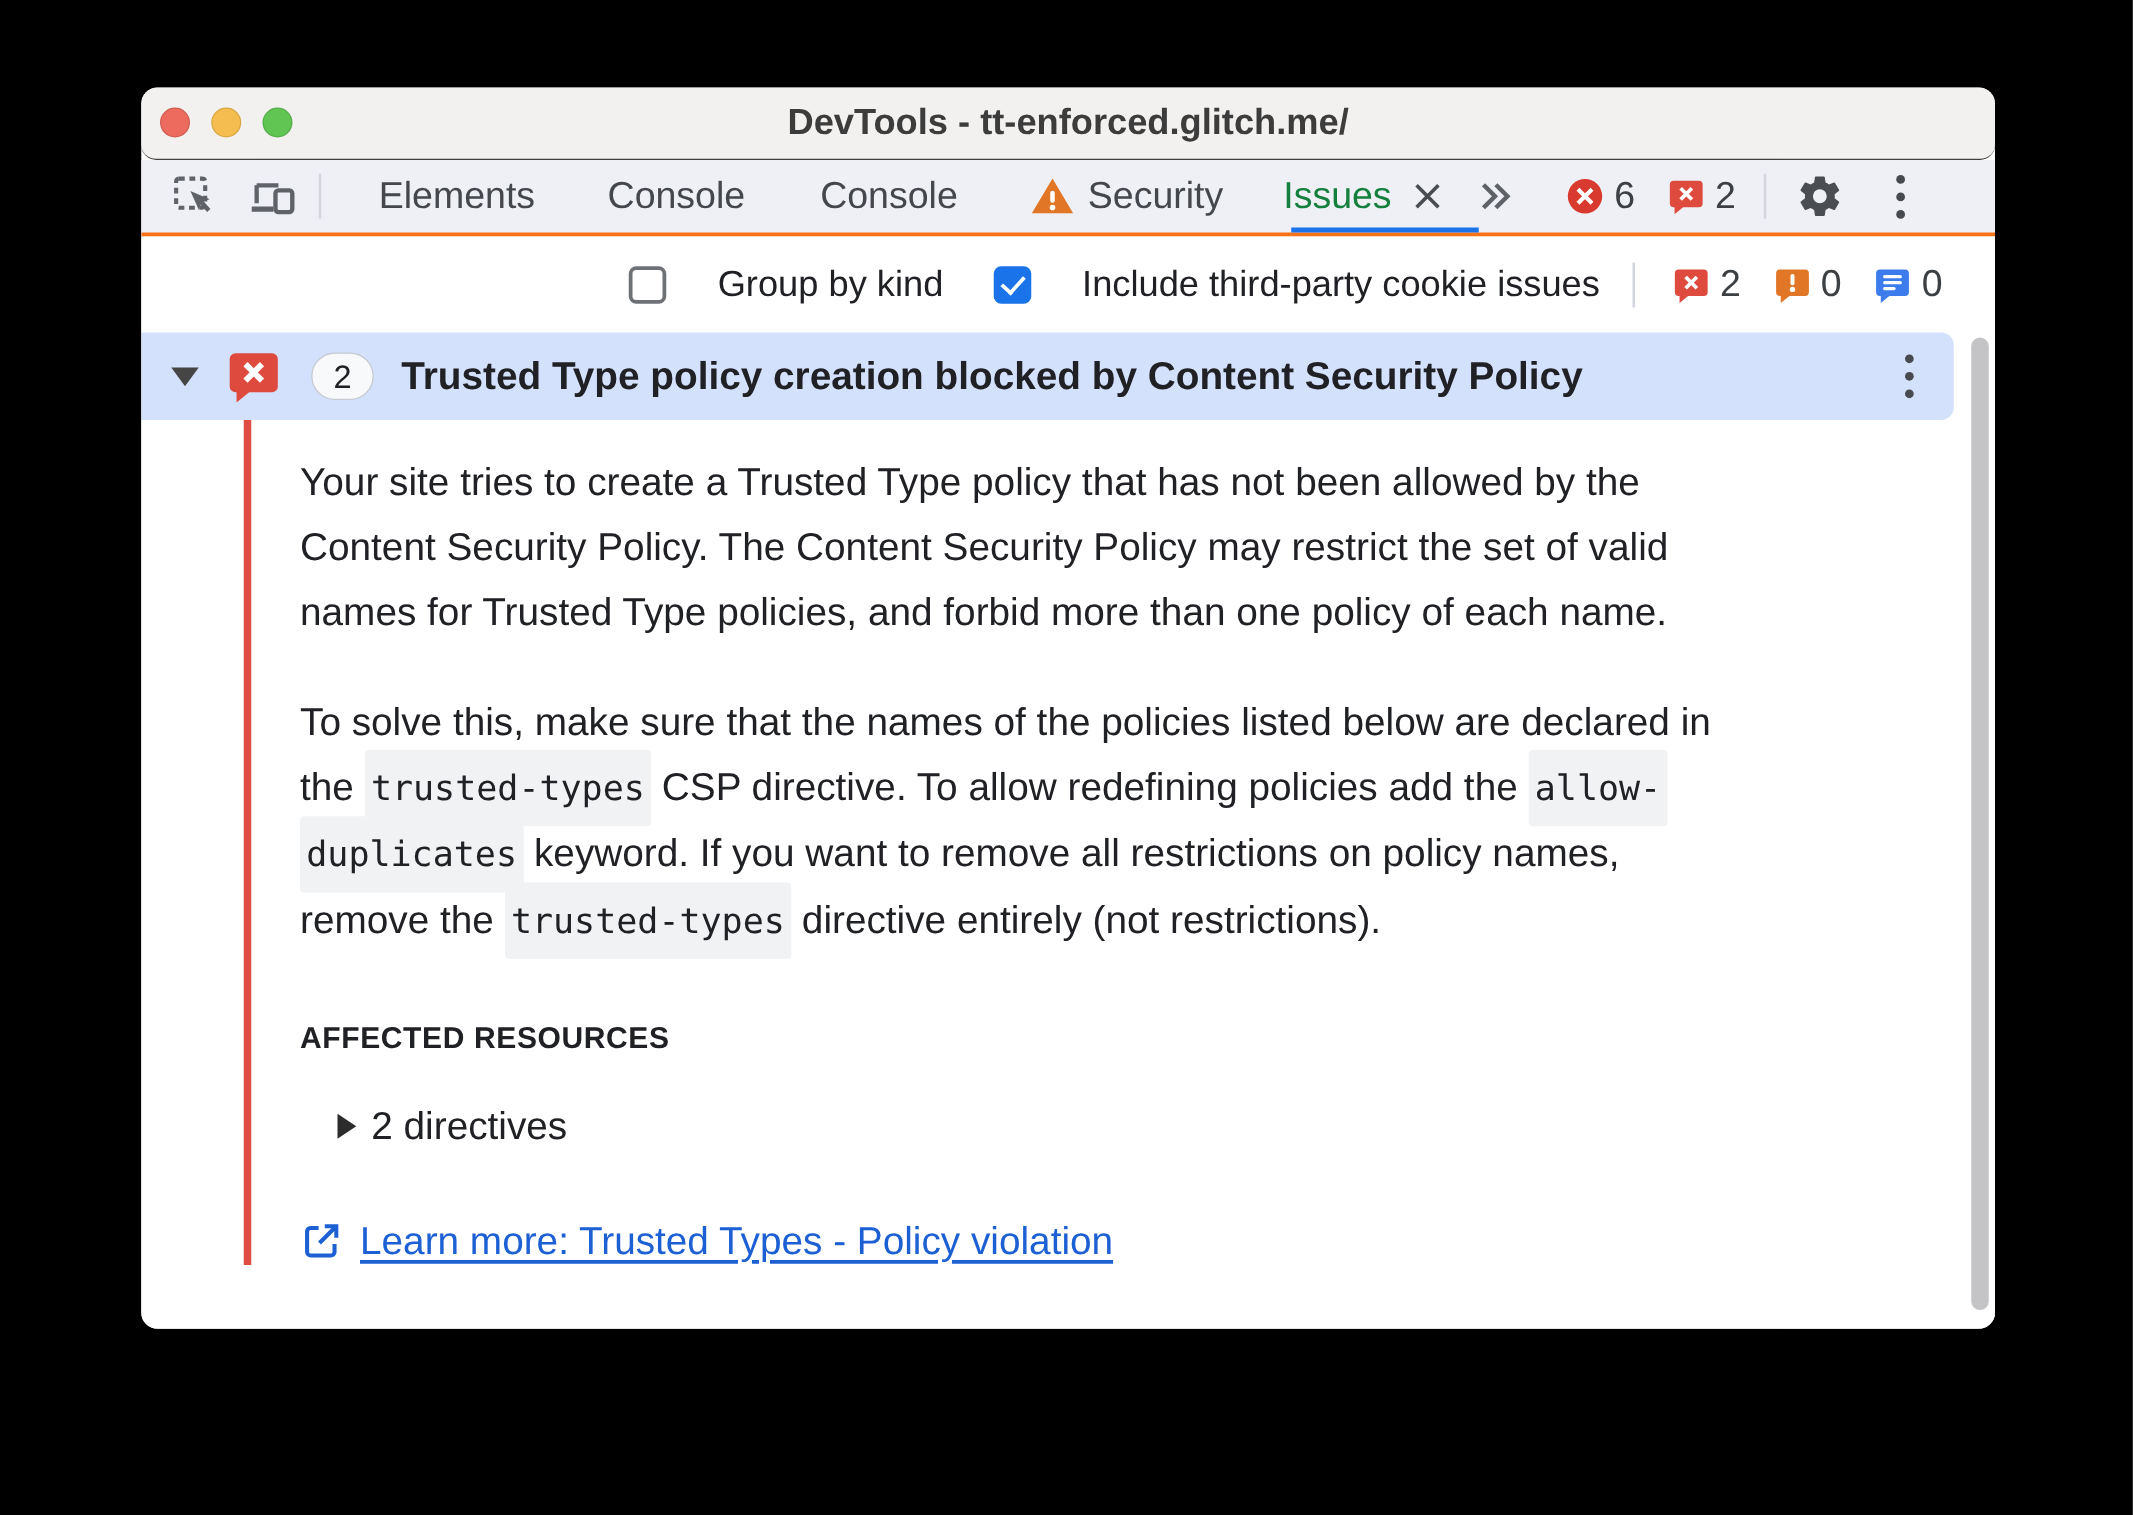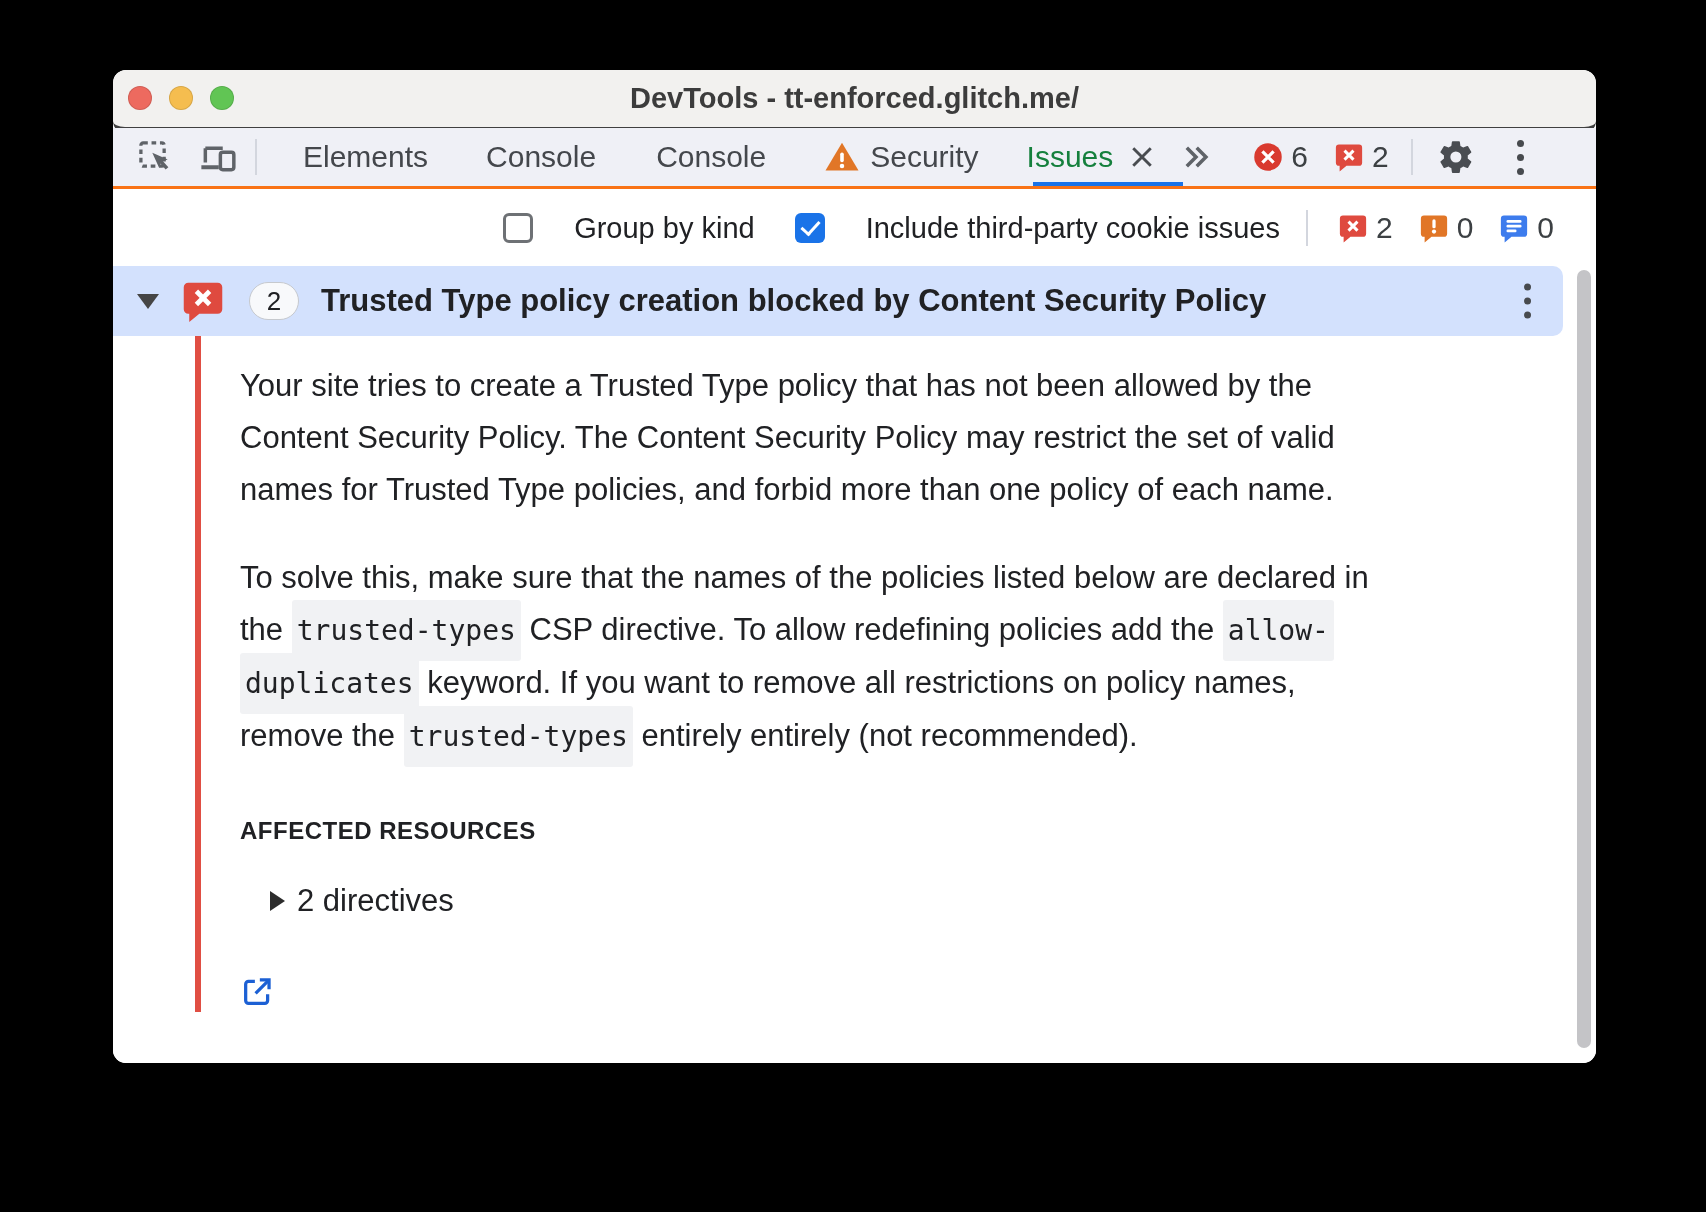--- a/index.html
+++ b/index.html
@@ -3,21 +3,21 @@
 <meta charset="utf-8">
 <style>
   html,body{margin:0;padding:0;background:#000;}
   .stage{position:relative;width:1706px;height:1212px;background:#000;overflow:hidden;
          font-family:"Liberation Sans",sans-serif;color:#202124;}
   .window{position:absolute;left:113px;top:70px;width:1483px;height:993px;
           background:#fff;border-radius:13px;overflow:hidden;
           box-shadow:0 25px 70px rgba(0,0,0,.55);}
   
   .titlebar{position:absolute;left:0;top:0;right:0;height:57px;background:#f2f1ef;
-            border-bottom:6px solid #404040;display:flex;align-items:center;justify-content:center;border-radius:12px;}
+            border-bottom:1px solid #404040;display:flex;align-items:center;justify-content:center;border-radius:12px;}
   .traffic{position:absolute;left:15px;top:16px;display:flex;gap:17px;}
   .light{width:24px;height:24px;border-radius:50%;}
   .light.red{background:#ed6a5f;box-shadow:inset 0 0 0 1px rgba(0,0,0,.12);}
   .light.yellow{background:#f5bd4f;box-shadow:inset 0 0 0 1px rgba(0,0,0,.12);}
   .light.green{background:#61c554;box-shadow:inset 0 0 0 1px rgba(0,0,0,.12);}
   .win-title{font-size:29px;font-weight:700;color:#3c3c3c;}
   
   .tabbar{position:absolute;left:0;top:58px;right:0;height:61px;background:#eff0f6;
           border-bottom:3px solid #f97316;display:flex;align-items:center;padding-left:24px;box-sizing:border-box;}
   .tb-icon{display:flex;align-items:center;justify-content:center;flex:none;}
@@ -212,34 +212,35 @@
       <div class="body-text">
         <div class="para">
             <div>Your site tries to create a Trusted Type policy that has not been allowed by the</div>
             <div>Content Security Policy. The Content Security Policy may restrict the set of valid</div>
             <div>names for Trusted Type policies, and forbid more than one policy of each name.</div>
           </div>
         <div class="para para2">
             <div><span>To solve this, make sure that the names of the policies listed below are declared in</span></div>
             <div><span>the </span><span class="code">trusted-types</span><span> CSP directive. To allow redefining policies add the </span><span class="code">allow-</span></div>
             <div><span class="code">duplicates</span><span> keyword. If you want to remove all restrictions on policy names,</span></div>
-            <div><span>remove the </span><span class="code">trusted-types</span><span> entirely entirely (not recommended).</span></div>
+            <div><span>remove the </span><span class="code">trusted-types</span><span> directive entirely (not restrictions).</span></div>
           </div>
         <div class="affected">AFFECTED RESOURCES</div>
         <div class="directives">
           <span class="tri-right"></span>
           <span>2 directives</span>
         </div>
         <div class="learn-more">
           <span class="tb-icon">
             <svg width="34" height="34" viewBox="0 0 24 24" fill="none" stroke="#1c60d4" stroke-width="2.3">
               <path d="M10.5 4.5 H6 a2 2 0 0 0 -2 2 v11.5 a2 2 0 0 0 2 2 h11.5 a2 2 0 0 0 2 -2 V13.5"></path>
               <path d="M14 3.5 h6.5 v6.5"></path>
               <path d="M20.2 3.8 L11 13"></path>
             </svg>
           </span>
+          <a class="learn-link" href="#">Learn more: Trusted Types - Policy violation</a>
         </div>
       </div>
     </div>
 
     <div class="scroll-thumb"></div>
   </div>
 </div>
 
 </body></html>

